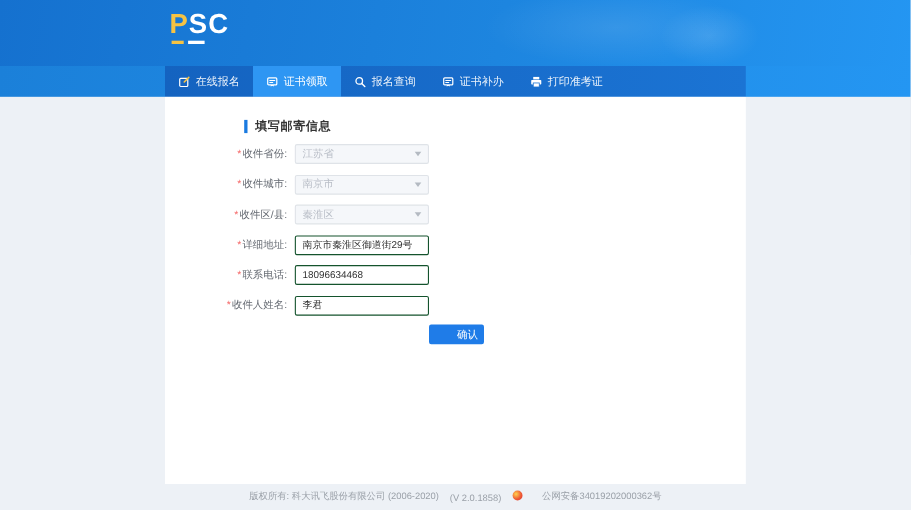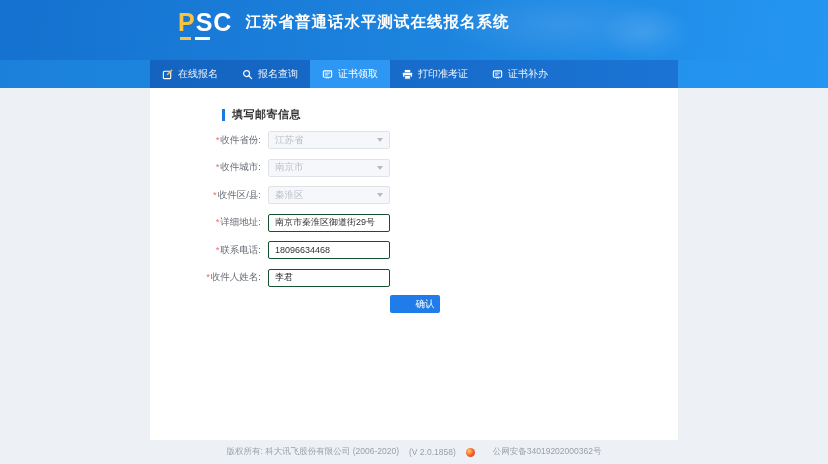--- a/index.html
+++ b/index.html
@@ -7,21 +7,21 @@
   .screen { position:relative; width:828px; height:464px; background:#edf1f6; overflow:hidden; }
 
   
   .header { position:absolute; left:0; top:0; width:828px; height:60px;
     background:linear-gradient(100deg,#1571cf 0%, #1d85df 55%, #2496f2 100%); }
   .map-blob1 { position:absolute; left:440px; top:-10px; width:240px; height:70px; border-radius:50%;
     background:radial-gradient(closest-side, rgba(255,255,255,0.10), rgba(255,255,255,0)); }
   .map-blob2 { position:absolute; left:600px; top:5px; width:90px; height:55px; border-radius:50%;
     background:radial-gradient(closest-side, rgba(255,255,255,0.12), rgba(255,255,255,0)); }
   .brand { position:absolute; left:154px; top:9px; display:flex; align-items:flex-start; }
-  .logo { display:flex; flex-direction:column; margin-right:13px;margin-left:24px; }
+  .logo { display:flex; flex-direction:column; margin-right:13px; }
   .logo-text { font-size:25px; font-weight:bold; letter-spacing:1px; line-height:26px; }
   .logo-p { color:#f6c343; }
   .logo-sc { color:#ffffff; }
   .logo-under { display:flex; gap:4px; margin-top:2px; margin-left:2px; }
   .dash-y { width:11px; height:3px; background:#f6c343; }
   .dash-w { width:15px; height:3px; background:#ffffff; }
   .titles { padding-top:3px; }
   .main-title { color:#ffffff; font-size:15.5px; font-weight:bold; letter-spacing:1px; }
   .sub-title { color:rgba(255,255,255,0.45); font-size:7.5px; letter-spacing:2.2px; margin-top:5px; }
 
@@ -55,95 +55,94 @@
     font-size:9px; color:#333333; padding:0 6px; outline:none; font-family:"Liberation Sans","DejaVu Sans",sans-serif; }
 
   .confirm-btn { position:absolute; left:240px; top:207px; width:50px; height:18px;
     background:#1f7ce8; color:#ffffff; border:none; border-radius:2px; font-size:9.5px; cursor:pointer;
     font-family:"Liberation Sans","DejaVu Sans",sans-serif;padding-left:20px; }
 
   
   .footer { position:absolute; left:0; top:440px; width:828px; height:24px;
     display:flex; align-items:center; justify-content:center; gap:10px; }
   .foot-text { font-size:8.5px; color:#9aa0a8; }
-  .beian-wrap { display:flex; align-items:center; gap:18px; }
+  .beian-wrap { display:flex; align-items:flex-start; gap:18px; }
   .beian-badge { width:9px; height:9px; border-radius:50%;
     background:radial-gradient(circle at 35% 35%, #ffd24d 0%, #ef5a35 55%, #d32f2f 100%); }
 </style>
 </head>
 <body>
 
 <div class="screen">
 
   <div class="header">
     <div class="map-blob1"></div>
     <div class="map-blob2"></div>
     <div class="brand">
       <div class="logo">
         <div class="logo-text"><span class="logo-p">P</span><span class="logo-sc">SC</span></div>
         <div class="logo-under">
           <span class="dash-y"></span>
           <span class="dash-w"></span>
         </div>
       </div>
       <div class="titles">
-        <div class="main-title">江苏省普通话水平测试在线报名系统</div>
       </div>
     </div>
   </div>
 
   <div class="navrow">
     <div class="navband">
       <div class="tab">
         <span>
           <svg width="11" height="11" viewBox="0 0 24 24" fill="none">
             <rect x="3" y="5" width="16" height="16" rx="2" stroke="#ffffff" stroke-width="2.4"></rect>
             <path d="M12 12 L21 3" stroke="#f6c343" stroke-width="3.2" stroke-linecap="round"></path>
           </svg>
         </span>
         <span>在线报名</span>
       </div>
-      <div class="tab">
-        <span>
-          <svg width="11" height="11" viewBox="0 0 24 24" fill="none">
-            <circle cx="10" cy="10" r="6.5" stroke="#ffffff" stroke-width="2.6"></circle>
-            <path d="M15 15 L21 21" stroke="#ffffff" stroke-width="2.8" stroke-linecap="round"></path>
-          </svg>
-        </span>
-        <span>报名查询</span>
-      </div>
       <div class="tab active">
         <span>
           <svg width="11" height="11" viewBox="0 0 24 24" fill="none">
             <rect x="3" y="4" width="18" height="14" rx="2" stroke="#ffffff" stroke-width="2.4"></rect>
             <path d="M7 9 h10 M7 13 h6" stroke="#ffffff" stroke-width="2" stroke-linecap="round"></path>
             <path d="M9 18 v3 l3 -1.5 3 1.5 v-3" fill="#ffffff"></path>
           </svg>
         </span>
         <span>证书领取</span>
       </div>
+      <div class="tab">
+        <span>
+          <svg width="11" height="11" viewBox="0 0 24 24" fill="none">
+            <circle cx="10" cy="10" r="6.5" stroke="#ffffff" stroke-width="2.6"></circle>
+            <path d="M15 15 L21 21" stroke="#ffffff" stroke-width="2.8" stroke-linecap="round"></path>
+          </svg>
+        </span>
+        <span>报名查询</span>
+      </div>
+      <div class="tab">
+        <span>
+          <svg width="11" height="11" viewBox="0 0 24 24" fill="none">
+            <rect x="3" y="4" width="18" height="14" rx="2" stroke="#ffffff" stroke-width="2.4"></rect>
+            <path d="M7 9 h10 M7 13 h6" stroke="#ffffff" stroke-width="2" stroke-linecap="round"></path>
+            <path d="M9 18 v3 l3 -1.5 3 1.5 v-3" fill="#ffffff"></path>
+          </svg>
+        </span>
+        <span>证书补办</span>
+      </div>
       <div class="tab wide">
         <span>
           <svg width="11" height="11" viewBox="0 0 24 24" fill="none">
             <rect x="6" y="2" width="12" height="5" fill="#ffffff"></rect>
             <rect x="2" y="8" width="20" height="9" rx="1.5" fill="#ffffff"></rect>
             <rect x="6" y="14" width="12" height="8" fill="#ffffff" stroke="#1b74d4" stroke-width="1.6"></rect>
           </svg>
         </span>
         <span>打印准考证</span>
-      </div>
-      <div class="tab">
-        <span>
-          <svg width="11" height="11" viewBox="0 0 24 24" fill="none">
-            <rect x="3" y="4" width="18" height="14" rx="2" stroke="#ffffff" stroke-width="2.4"></rect>
-            <path d="M7 9 h10 M7 13 h6" stroke="#ffffff" stroke-width="2" stroke-linecap="round"></path>
-            <path d="M9 18 v3 l3 -1.5 3 1.5 v-3" fill="#ffffff"></path>
-          </svg>
-        </span>
-        <span>证书补办</span>
       </div>
     </div>
   </div>
 
   <div class="card">
     <div class="section-head">
       <span class="section-bar"></span>
       <span class="section-title">填写邮寄信息</span>
     </div>
 

